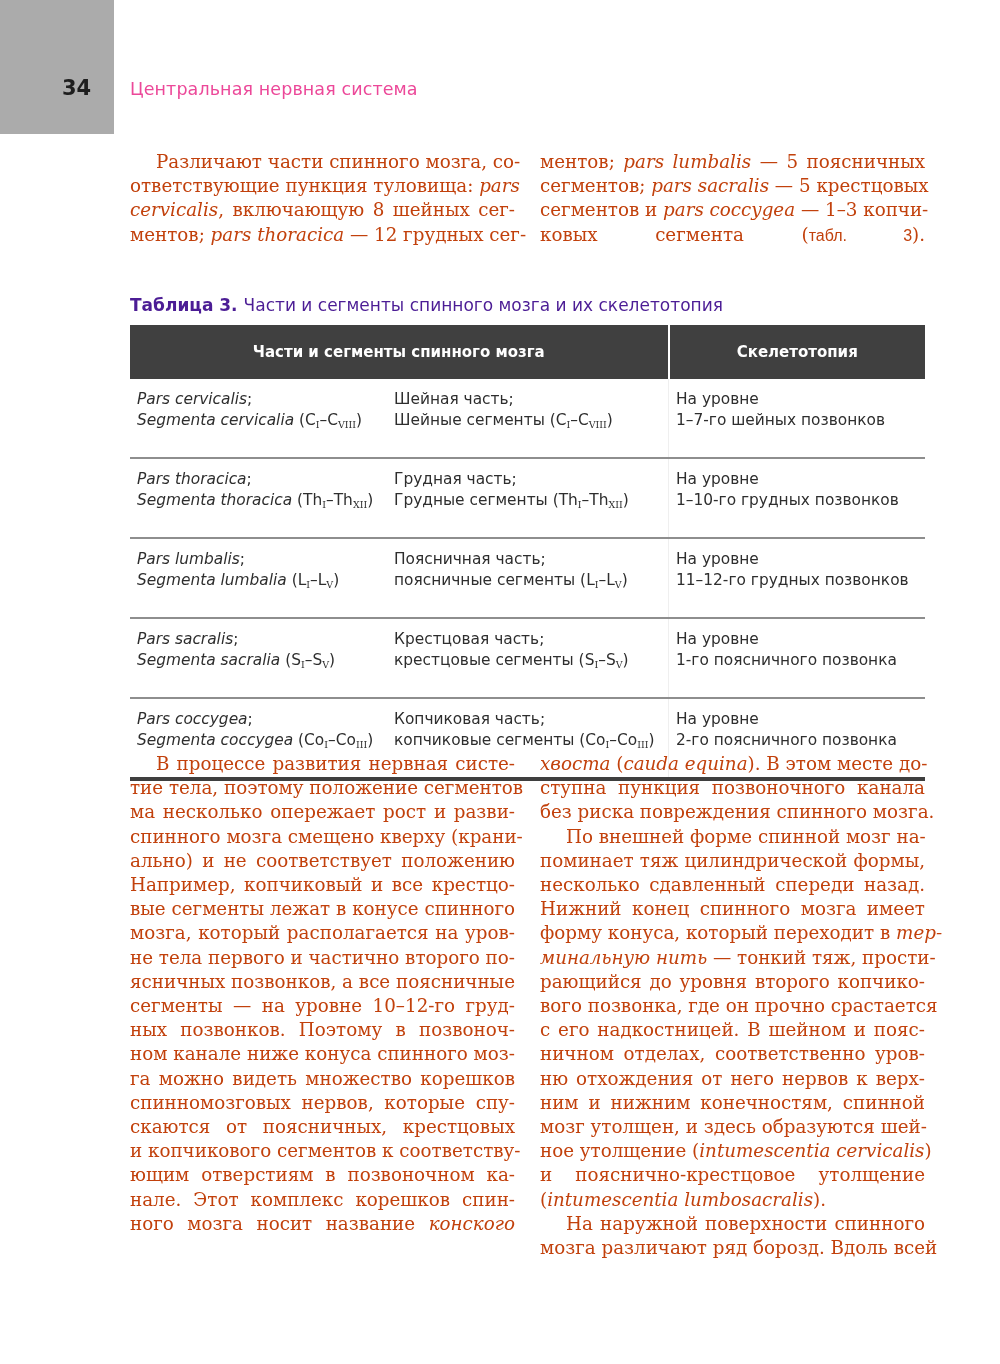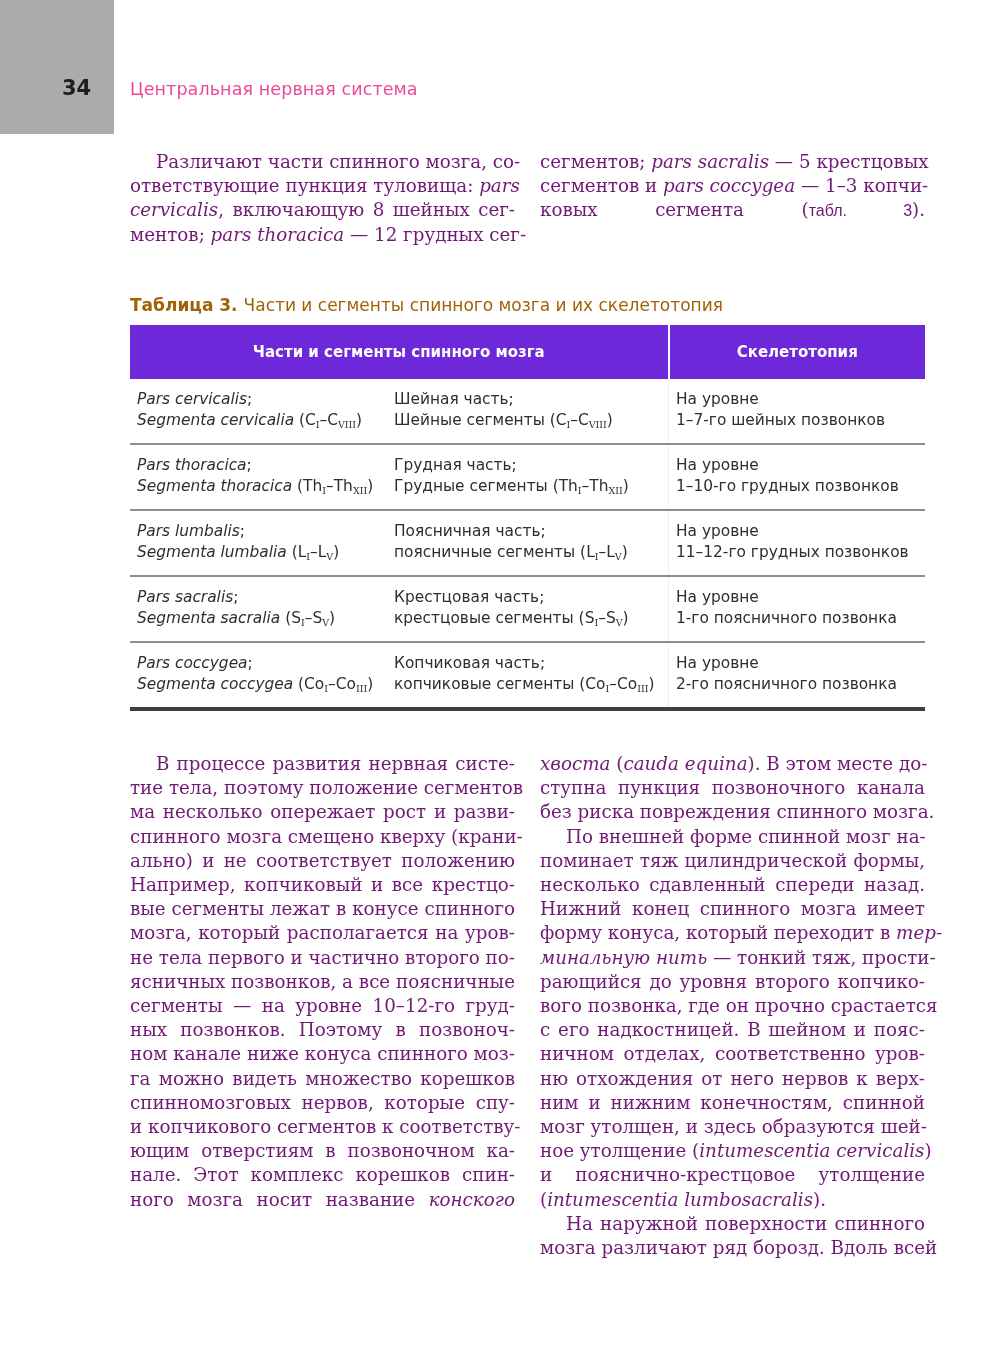--- a/index.html
+++ b/index.html
@@ -17,52 +17,52 @@
     color: #1e1e1e; text-align: left;
   }
   .running-head {
     position: absolute; left: 130px; top: 79px;
     font-family: "DejaVu Sans", sans-serif; font-size: 17.5px; color: #ec4899;
     letter-spacing: 0.1px;
   }
   .col {
     position: absolute;
     font-family: "DejaVu Serif", serif; font-size: 18.3px; line-height: 24.2px;
-    color: #701a75; text-align: justify;
+    color: #c2410c; text-align: justify;
   }
   .col .line { display: block; white-space: nowrap; text-align-last: justify; }
   .col .line.last { text-align-last: left; }
   .col .indent { padding-left: 26px; }
   .col i { font-style: italic; }
   .sans-inline { font-family: Liberation Sans, sans-serif; font-size: 16px; }
 
   #col1 { left: 130px; top: 150px; width: 385px; }
   #col2 { left: 540px; top: 150px; width: 385px; }
   #col3 { left: 130px; top: 752px; width: 385px; }
   #col4 { left: 540px; top: 752px; width: 385px; }
 
   .table-caption {
     position: absolute; left: 130px; top: 295px;
-    font-family: "DejaVu Sans", sans-serif; font-size: 17px; color: #a16207;
+    font-family: "DejaVu Sans", sans-serif; font-size: 17px; color: #4c1d95;
   }
   .table-caption .cap-label { font-weight: bold; }
   .table-caption .cap-text { margin-left: 6px; }
 
   .data-table {
     position: absolute; left: 130px; top: 325px; width: 795px;
     border-collapse: collapse; font-family: "DejaVu Sans", sans-serif;
     font-size: 15.4px; color: #2e2e2e;
   }
   .data-table th {
-    background: #6d28d9; color: #ffffff; font-weight: bold; font-size: 15px;
+    background: #404040; color: #ffffff; font-weight: bold; font-size: 15px;
     height: 54px; padding: 0; text-align: center;
   }
   .data-table th.h-left { border-right: 2px solid #ffffff; }
   .data-table td {
-    vertical-align: top; padding: 10px 6px 12px 7px; line-height: 21px;
+    vertical-align: top; padding: 10px 6px 26px 7px; line-height: 21px;
     border-bottom: 2px solid #8e8e8e; white-space: nowrap; margin-top: 20px;
   }
   .data-table tr.last td { border-bottom: 4px solid #3f3f3f; }
   .data-table td.c-lat { width: 244px; }
   .data-table td.c-ru { width: 268px; }
   .data-table td.c-sk { border-left: 1px solid #efefef; }
   .data-table .it { font-style: italic; }
   .data-table sub { font-size: 9.5px; vertical-align: -3px; line-height: 0; font-family: "DejaVu Serif", serif; }
   .cell-line { display: block; }
 </style>
@@ -73,20 +73,21 @@
 <div class="page-number">34</div>
 <div class="running-head">Центральная нервная система</div>
 
 <div class="col" id="col1">
     <span class="line indent"><span>Различают части спинного мозга, со-</span></span>
     <span class="line"><span>ответствующие пункция туловища: </span><i>pars</i></span>
     <span class="line"><i>cervicalis</i><span>, включающую 8 шейных сег-</span></span>
     <span class="line"><span>ментов; </span><i>pars thoracica</i><span> — 12 грудных сег-</span></span>
   </div>
 <div class="col" id="col2">
+    <span class="line"><span>ментов; </span><i>pars lumbalis</i><span> — 5 поясничных</span></span>
     <span class="line"><span>сегментов; </span><i>pars sacralis</i><span> — 5 крестцовых</span></span>
     <span class="line"><span>сегментов и </span><i>pars coccygea</i><span> — 1–3 копчи-</span></span>
     <span class="line"><span>ковых сегмента (</span><span class="sans-inline">табл. 3</span><span>).</span></span>
   </div>
 
 <div class="table-caption">
   <span class="cap-label">Таблица 3.</span><span class="cap-text">Части и сегменты спинного мозга и их скелетотопия</span>
 </div>
 
 <table class="data-table">
@@ -179,20 +180,21 @@
     <span class="line"><span>Например, копчиковый и все крестцо-</span></span>
     <span class="line"><span>вые сегменты лежат в конусе спинного</span></span>
     <span class="line"><span>мозга, который располагается на уров-</span></span>
     <span class="line"><span>не тела первого и частично второго по-</span></span>
     <span class="line"><span>ясничных позвонков, а все поясничные</span></span>
     <span class="line"><span>сегменты — на уровне 10–12-го груд-</span></span>
     <span class="line"><span>ных позвонков. Поэтому в позвоноч-</span></span>
     <span class="line"><span>ном канале ниже конуса спинного моз-</span></span>
     <span class="line"><span>га можно видеть множество корешков</span></span>
     <span class="line"><span>спинномозговых нервов, которые спу-</span></span>
+    <span class="line"><span>скаются от поясничных, крестцовых</span></span>
     <span class="line"><span>и копчикового сегментов к соответству-</span></span>
     <span class="line"><span>ющим отверстиям в позвоночном ка-</span></span>
     <span class="line"><span>нале. Этот комплекс корешков спин-</span></span>
     <span class="line"><span>ного мозга носит название </span><i>конского</i></span>
   </div>
 <div class="col" id="col4">
     <span class="line"><i>хвоста</i><span> (</span><i>cauda equina</i><span>). В этом месте до-</span></span>
     <span class="line"><span>ступна пункция позвоночного канала</span></span>
     <span class="line last"><span>без риска повреждения спинного мозга.</span></span>
     <span class="line indent"><span>По внешней форме спинной мозг на-</span></span>

